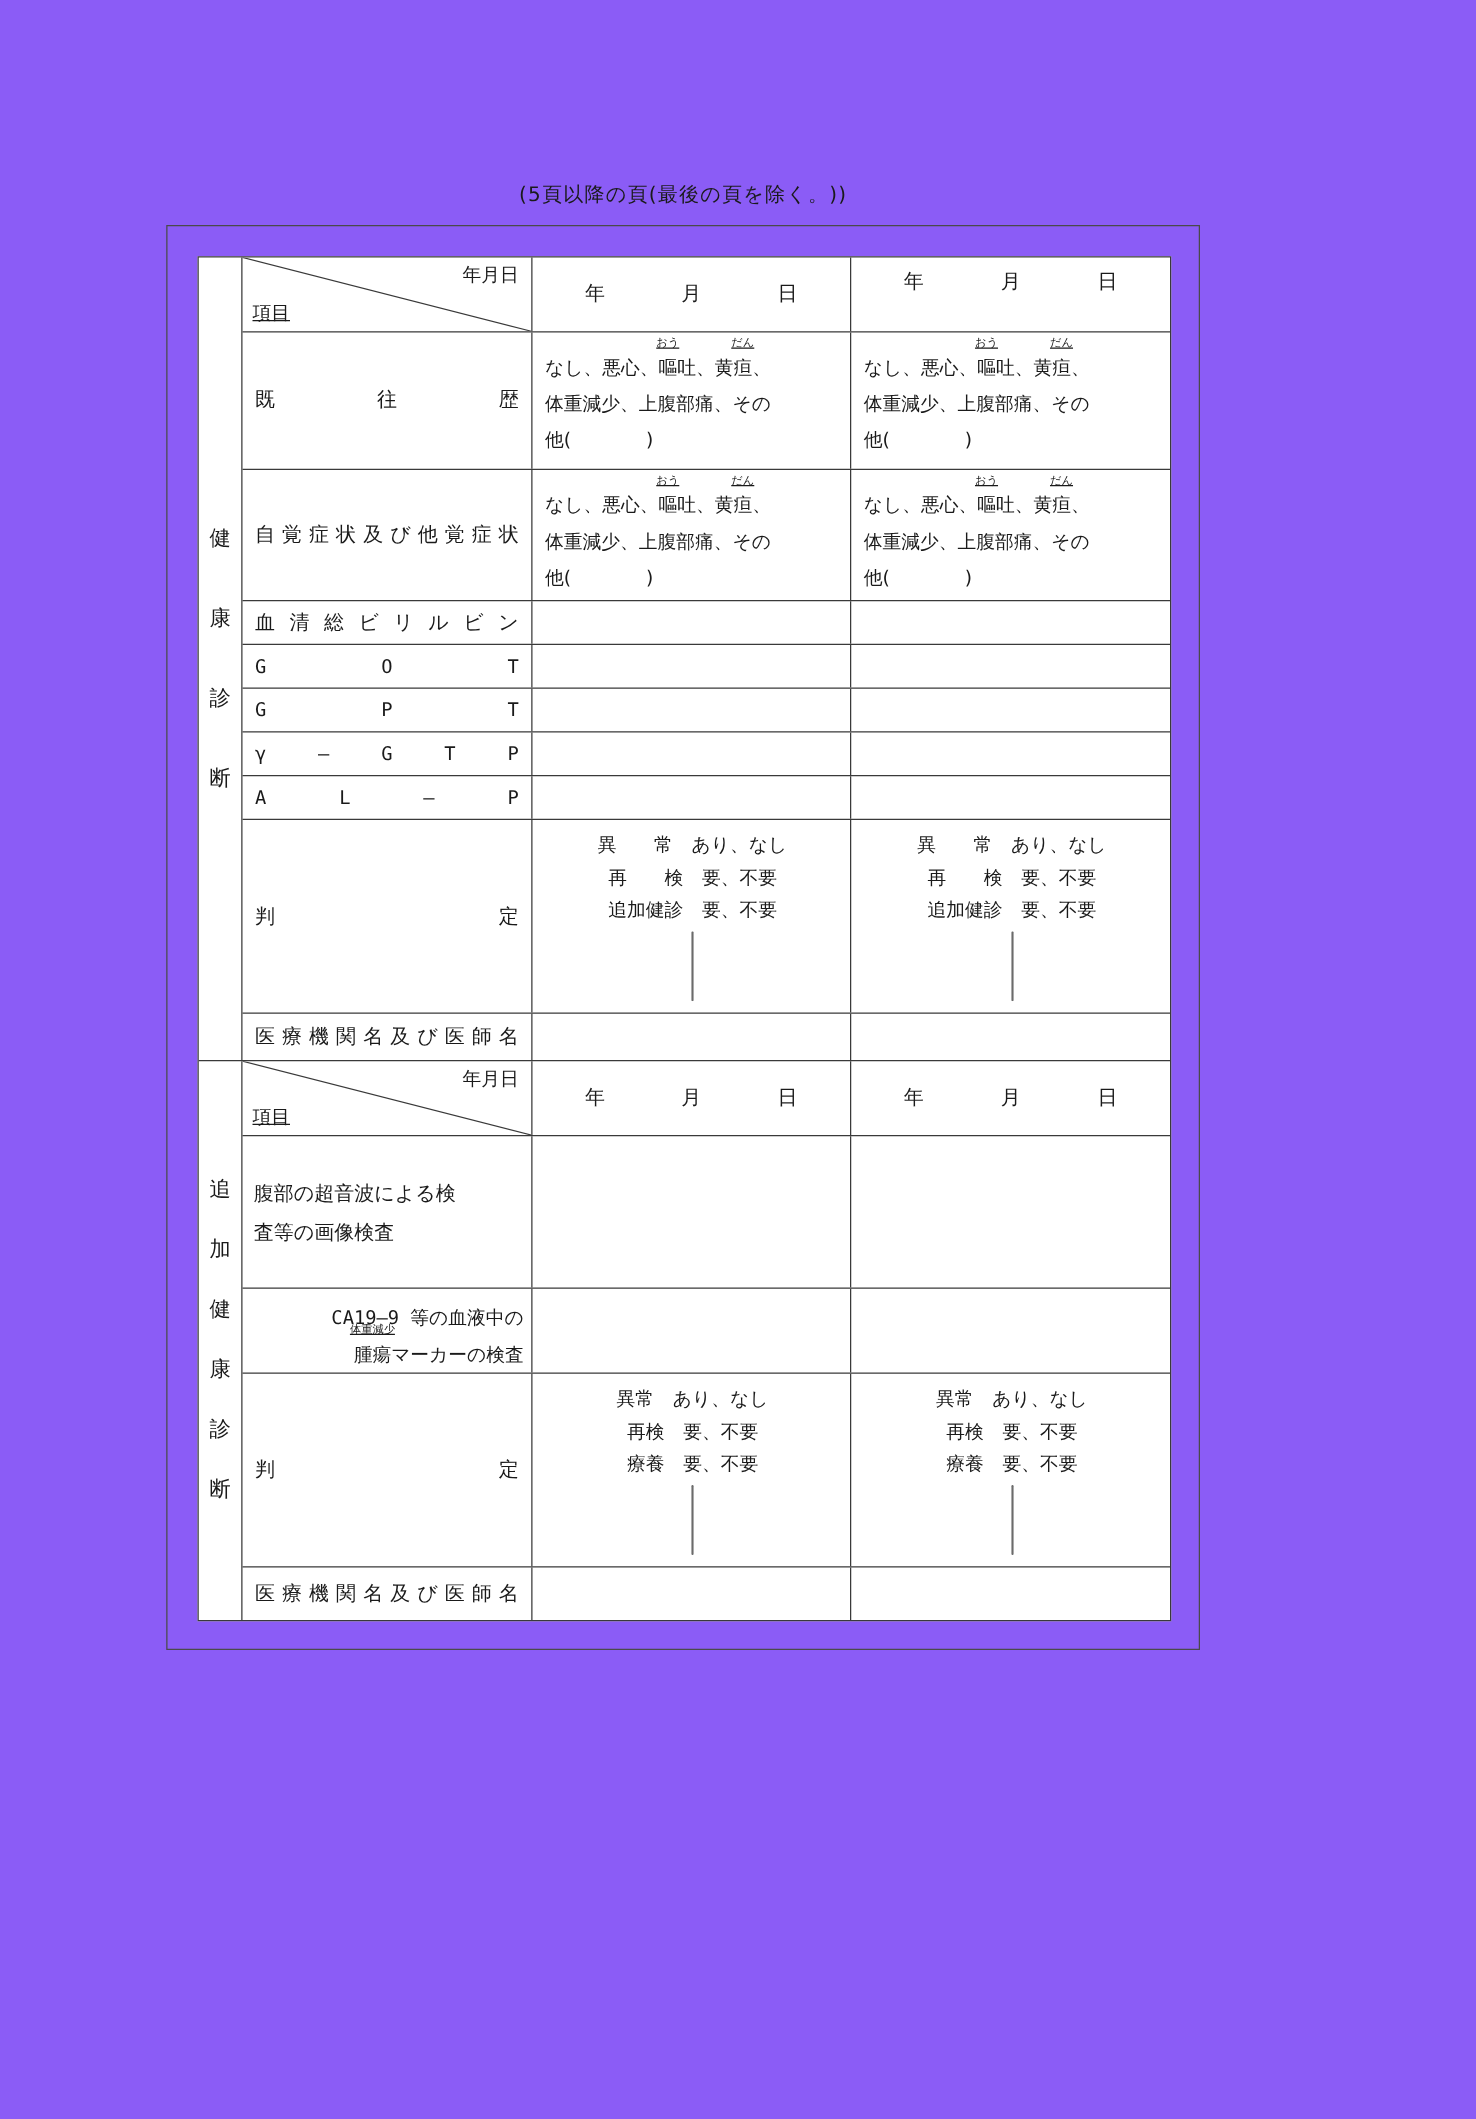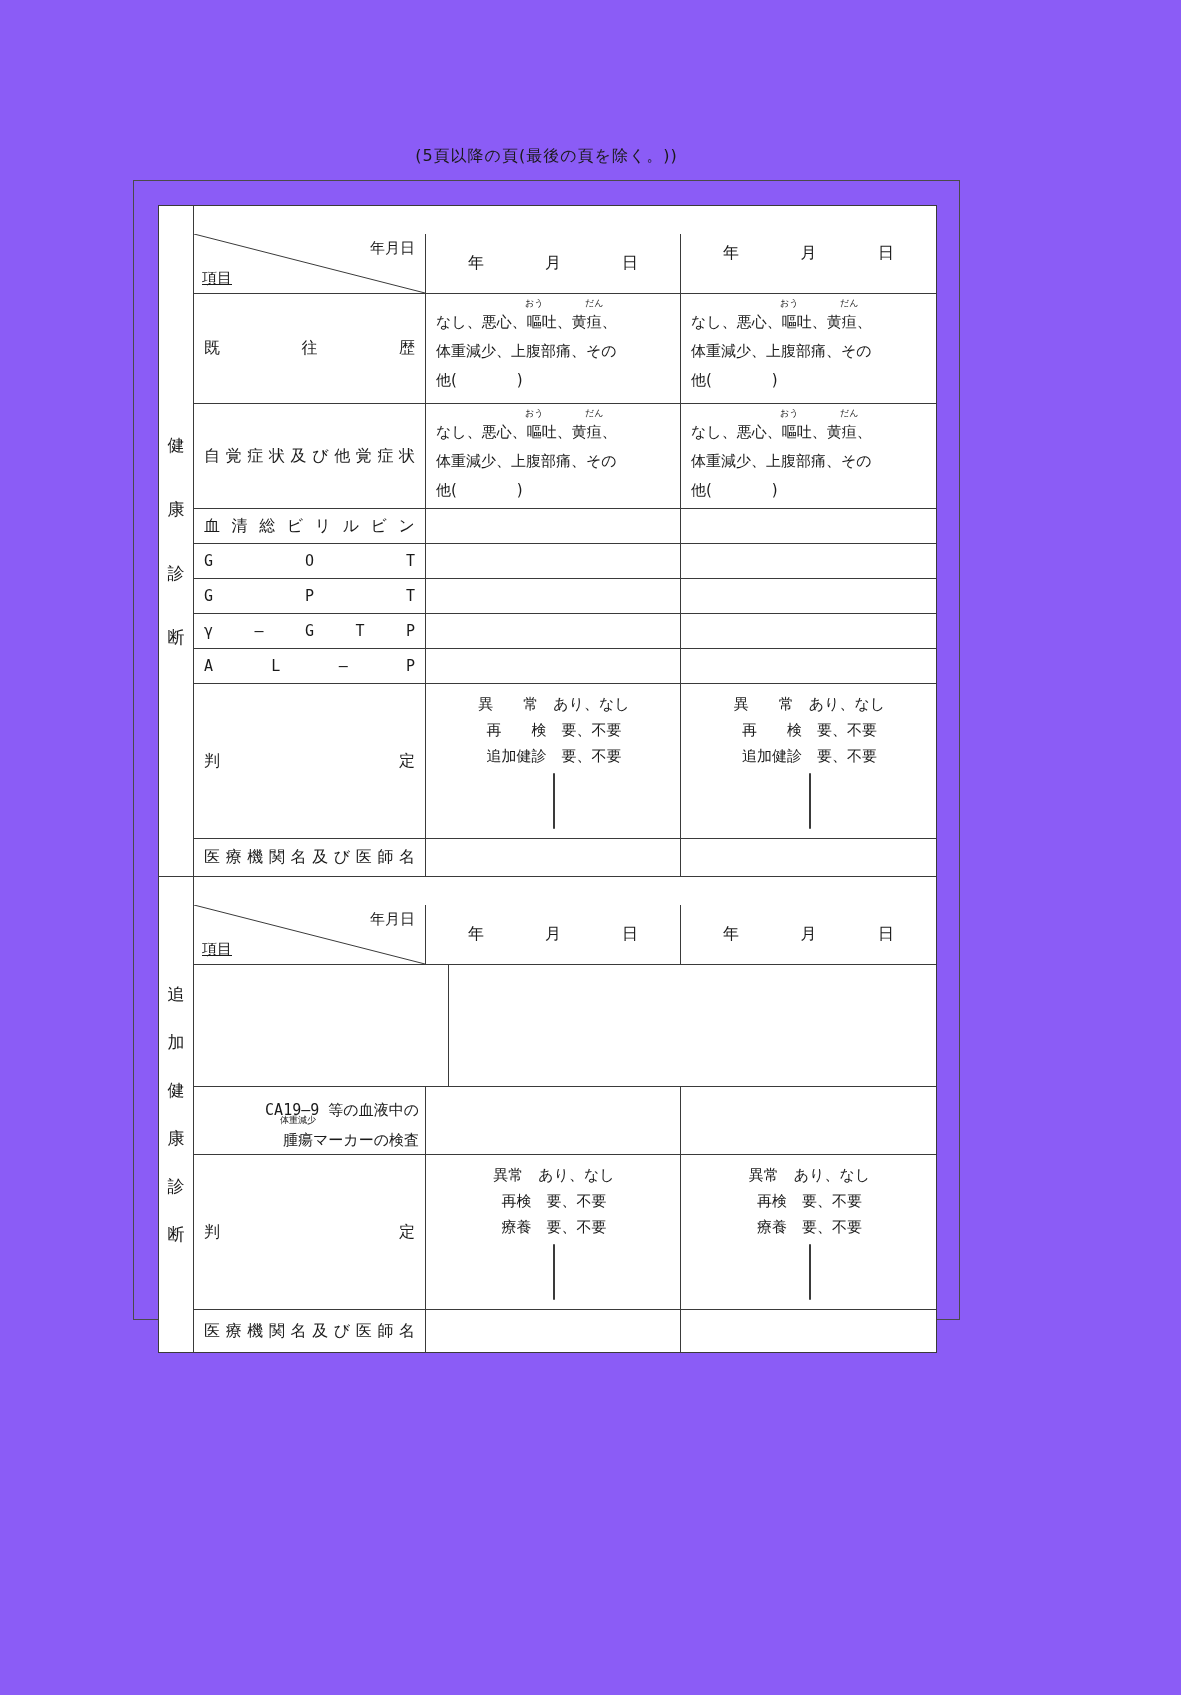--- a/index.html
+++ b/index.html
@@ -44,21 +44,21 @@
     width: 35px;
     border-right: 1px solid #3a3a3a;
     display: flex;
     align-items: center;
     justify-content: center;
     font-size: 17px;
   }
   .vchars { display: flex; flex-direction: column; align-items: center; line-height: 1; }
   .s1 .vchars { gap: 47px; }
   .s2 .vchars { gap: 31px; }
-  .rows { flex: 1; display: flex; flex-direction: column; margin-top: 28px; }
+  .rows { flex: 1; display: flex; flex-direction: column; }
   .row { display: flex; align-items: stretch; border-bottom: 1px solid #3a3a3a; }
   .row.last { border-bottom: none; }
   .rh-head    { height: 60px; }
   .rh-history { height: 110px; }
   .rh-sympt   { height: 105px; }
   .rh-lab     { height: 35px; }
   .rh-judg    { height: 155px; }
   .rh-inst1   { height: 37px; }
   .rh-imaging { height: 122px; }
   .rh-marker  { height: 68px; }
@@ -101,20 +101,21 @@
   .rb { position: relative; display: inline-block; }
   .rt {
     position: absolute;
     top: -9px;
     left: 50%;
     transform: translateX(-50%);
     font-size: 9px;
     line-height: 1;
     white-space: nowrap;
     letter-spacing: 0;
+    text-decoration: underline;
   }
 
   .judg-cell {
     display: flex;
     flex-direction: column;
     padding: 7px 10px 9px 12px;
     font-size: 15px;
     align-items: center;
   }
   .judg-line { line-height: 26px; display: block; }
@@ -354,20 +355,24 @@
               <span>日</span>
             </div>
             <div class="cell c-d2 date-head">
               <span>年</span>
               <span>月</span>
               <span>日</span>
             </div>
           </div>
 
           <div class="row rh-imaging">
+            <div class="cell c-item imaging-label">
+              <span>腹部の超音波による検</span>
+              <span>査等の画像検査</span>
+            </div>
             <div class="cell c-d1"></div>
             <div class="cell c-d2"></div>
           </div>
 
           <div class="row rh-marker">
             <div class="cell c-item marker-cell">
               <span class="m-line mono">CA19―9 等の血液中の</span>
               <span class="m-line"><span class="rb"><span class="rt">体重減少</span><span>腫瘍</span></span><span>マーカーの検査</span></span>
             </div>
             <div class="cell c-d1"></div>

